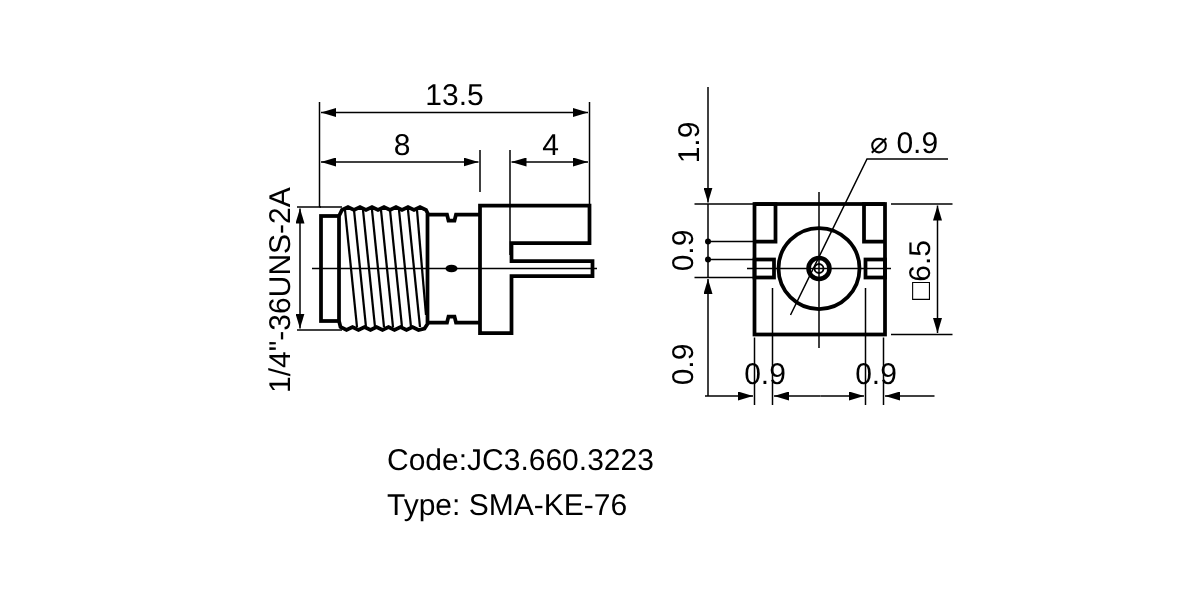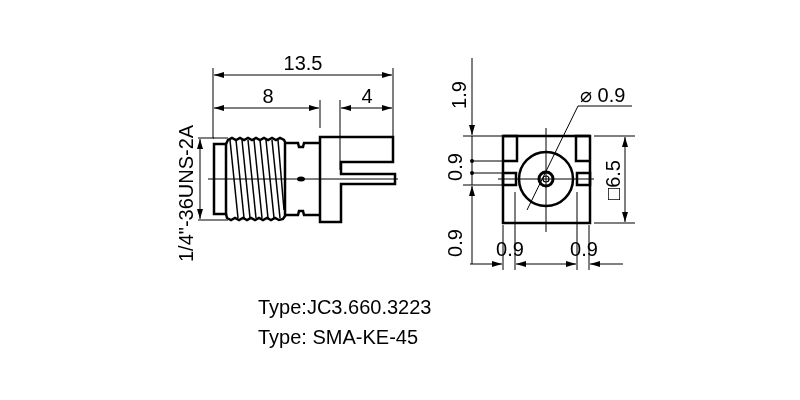--- a/index.html
+++ b/index.html
@@ -121,14 +121,14 @@
     <text class="dim-text" transform="translate(466,95) rotate(-90)" text-anchor="middle">1.9</text>
     <text class="dim-text" x="580" y="102">⌀ 0.9</text>
     <text class="dim-text" transform="translate(462,167) rotate(-90)" text-anchor="middle">0.9</text>
     <text class="dim-text" transform="translate(462,243) rotate(-90)" text-anchor="middle">0.9</text>
     <text class="dim-text" x="510" y="256" text-anchor="middle">0.9</text>
     <text class="dim-text" x="584" y="256" text-anchor="middle">0.9</text>
     <text class="dim-text" transform="translate(620,180) rotate(-90)" text-anchor="middle">□6.5</text>
   </g>
 </svg>
 
-<div class="caption" id="caption-code">Type:JC3.660.3223</div>
-<div class="caption" id="caption-type">Type: SMA-KE-45</div>
+<div class="caption" id="caption-code">Code:JC3.660.3223</div>
+<div class="caption" id="caption-type">Type: SMA-KE-76</div>
 
 </body></html>

